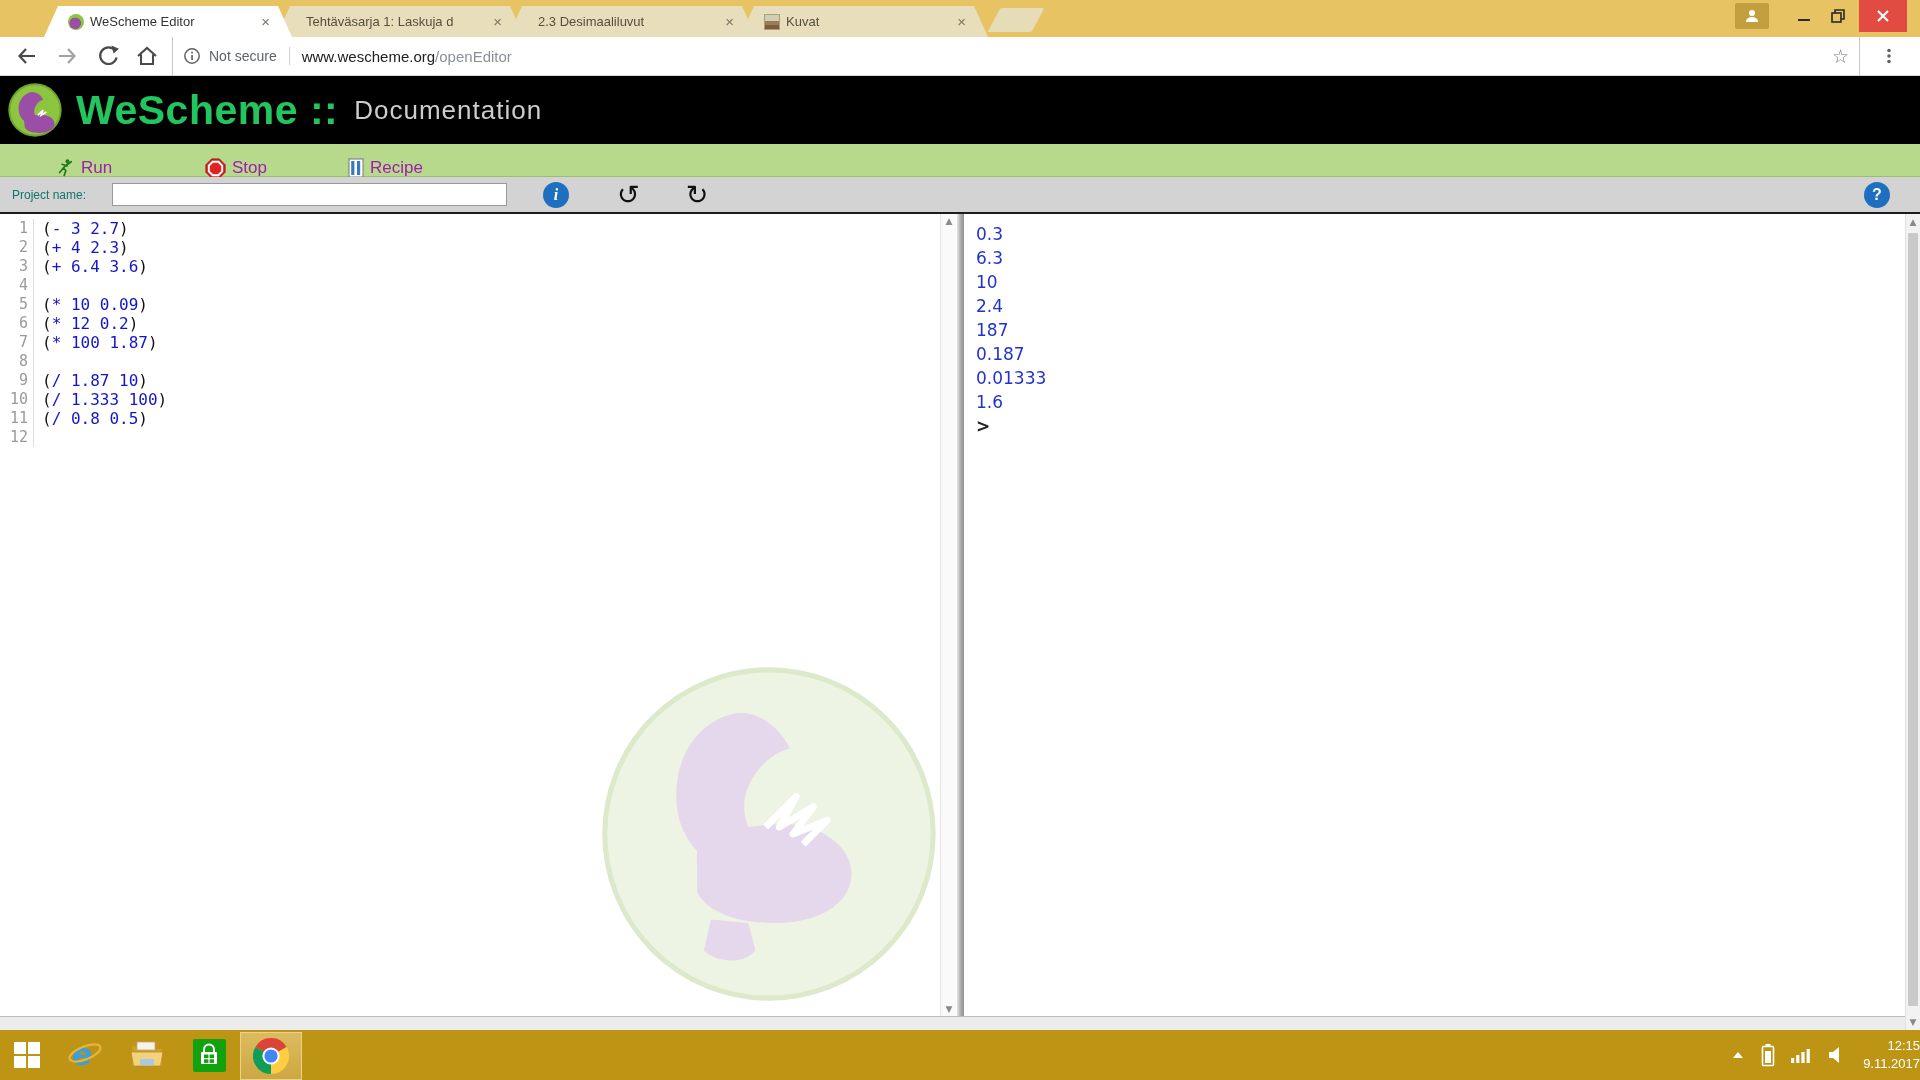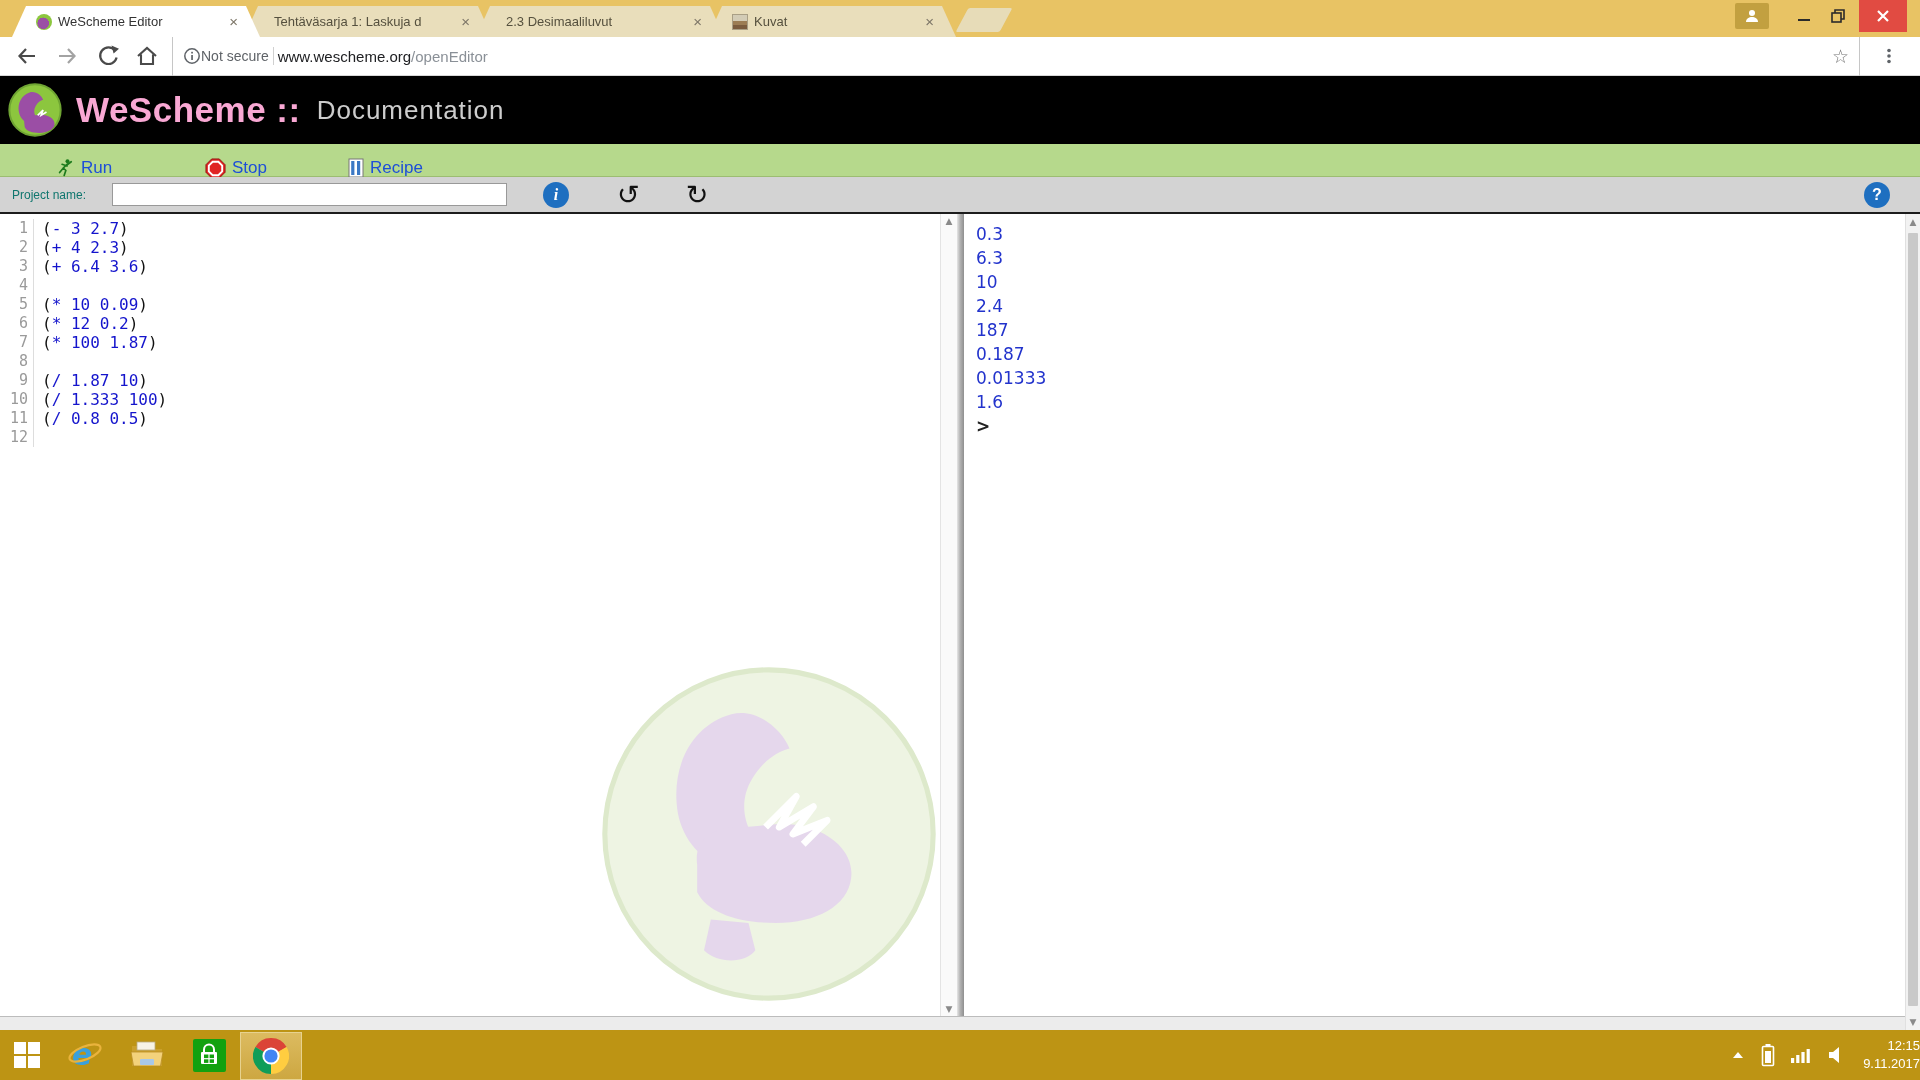--- a/index.html
+++ b/index.html
@@ -1,20 +1,20 @@
 <!DOCTYPE html>
 <html><head>
 <meta charset="utf-8">
 <style>
   html,body{margin:0;padding:0;width:1920px;height:1080px;overflow:hidden;
     font-family:"Liberation Sans",sans-serif;background:#fff;}
   .screen{position:relative;width:1920px;height:1080px;display:flex;flex-direction:column;}
 
   
-  .titlebar{height:37px;background:#e8c364;position:relative;display:flex;flex-shrink:0;}
+  .titlebar{height:37px;background:#e8c364;position:relative;display:flex;flex-shrink:0;padding-left:32px;}
   .tabstrip{display:flex;align-items:flex-end;padding-left:12px;}
   .tab{position:relative;height:31px;margin-top:6px;width:248px;box-sizing:border-box;
     display:flex;align-items:center;padding:0 20px 0 24px;margin-right:-16px;
     clip-path:polygon(14px 0,calc(100% - 14px) 0,100% 100%,0 100%);
     font-size:13px;cursor:default;}
   .tab.active{background:#fff;z-index:3;color:#333;}
   .tab:not(.active){background:#e9debb;color:#55503e;z-index:1;}
   .tab .tab-label{white-space:nowrap;overflow:hidden;flex:1;margin:0 6px;}
   .tab .tab-close{font-size:15px;color:#7d7668;padding:0 2px;line-height:1;}
   .fav{width:16px;height:16px;flex-shrink:0;}
@@ -26,38 +26,38 @@
   .profile-btn{width:34px;height:26px;margin:3px 18px 0 0;background:#c2a040;border-radius:2px;
     display:flex;align-items:center;justify-content:center;}
   .ctl{width:34px;height:32px;display:flex;align-items:center;justify-content:center;}
   .close-btn{width:48px;height:32px;background:#e14b42;display:flex;align-items:center;justify-content:center;margin:0 13px 0 4px;}
 
   
   .navbar{height:39px;background:#fff;border-bottom:1px solid #d8d8d8;display:flex;
     align-items:center;padding:0 12px;gap:10px;flex-shrink:0;box-sizing:border-box;}
   .nav-ic{width:30px;height:28px;display:flex;align-items:center;justify-content:center;}
   .addressbar{flex:1;height:28px;border:1px solid #c6c6c6;border-radius:1px;display:flex;
-    align-items:center;padding:8px 10px;gap:0;}
+    align-items:center;padding:8px 10px;gap:8px;}
   .sec-label{font-size:14px;color:#5f6368;white-space:nowrap;}
   .addr-sep{width:1px;height:18px;background:#d0d0d0;margin:0 4px;}
   .url{font-size:15px;color:#202124;white-space:nowrap;}
   .url .path{color:#8a9097;}
   .star{margin-left:auto;font-size:19px;color:#757575;line-height:1;}
   .dots{padding:0 4px;}
 
   
   .ws-header{height:68px;background:#000;display:flex;align-items:center;padding-left:8px;flex-shrink:0;}
   .ws-logo{width:54px;height:54px;}
-  .brand{color:#f9a8d4;font-size:35px;font-weight:bold;letter-spacing:.5px;margin-left:14px;}
+  .brand{color:#22c55e;font-size:41px;font-weight:bold;letter-spacing:.5px;margin-left:14px;}
   .page-title{color:#cdcdcd;font-size:26px;margin-left:16px;letter-spacing:1px;}
 
   
   .ws-toolbar{height:32px;background:#b6d98c;border-bottom:1px solid #9cbd72;position:relative;flex-shrink:0;}
   .tb-btn{position:absolute;top:0;height:48px;display:flex;align-items:center;gap:6px;
-    font-size:17px;color:#1d4ed8;cursor:pointer;justify-content:space-between;}
+    font-size:17px;color:#a21caf;cursor:pointer;justify-content:space-between;}
   .tb-run{left:55px;} .tb-stop{left:205px;} .tb-recipe{left:348px;}
 
   
   .project-bar{height:35px;background:#d3d3d3;border-bottom:2px solid #1c1c1c;display:flex;
     align-items:center;padding-left:12px;flex-shrink:0;position:relative;}
   .proj-label{font-size:12px;color:#0f766e;}
   .proj-input{margin-left:26px;width:385px;height:21px;border:1px solid #999;background:#fff;
     font-size:14px;padding:0 4px;}
   .round-ic{width:26px;height:26px;border-radius:50%;background:#1e6fc0;color:#fff;display:flex;
     align-items:center;justify-content:center;font-weight:bold;font-size:16px;}

